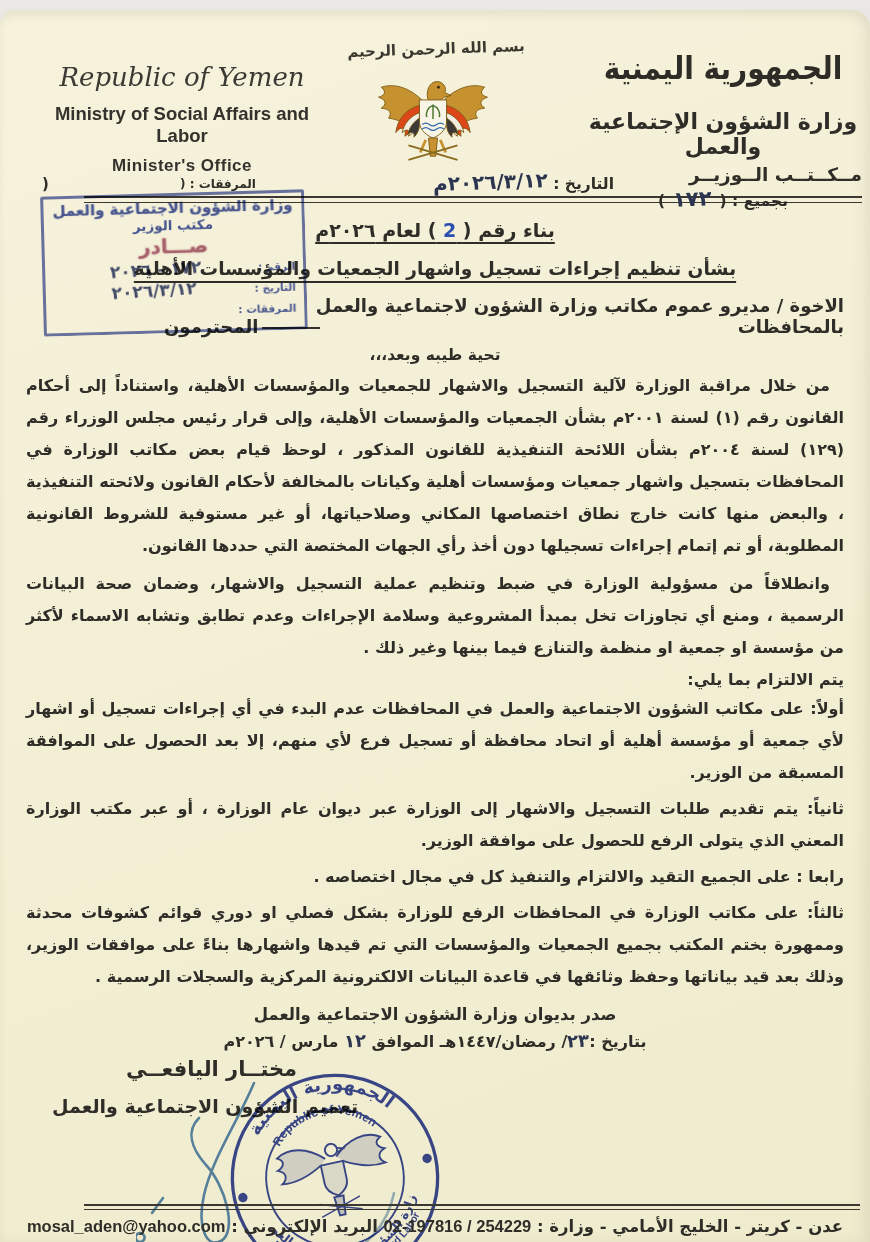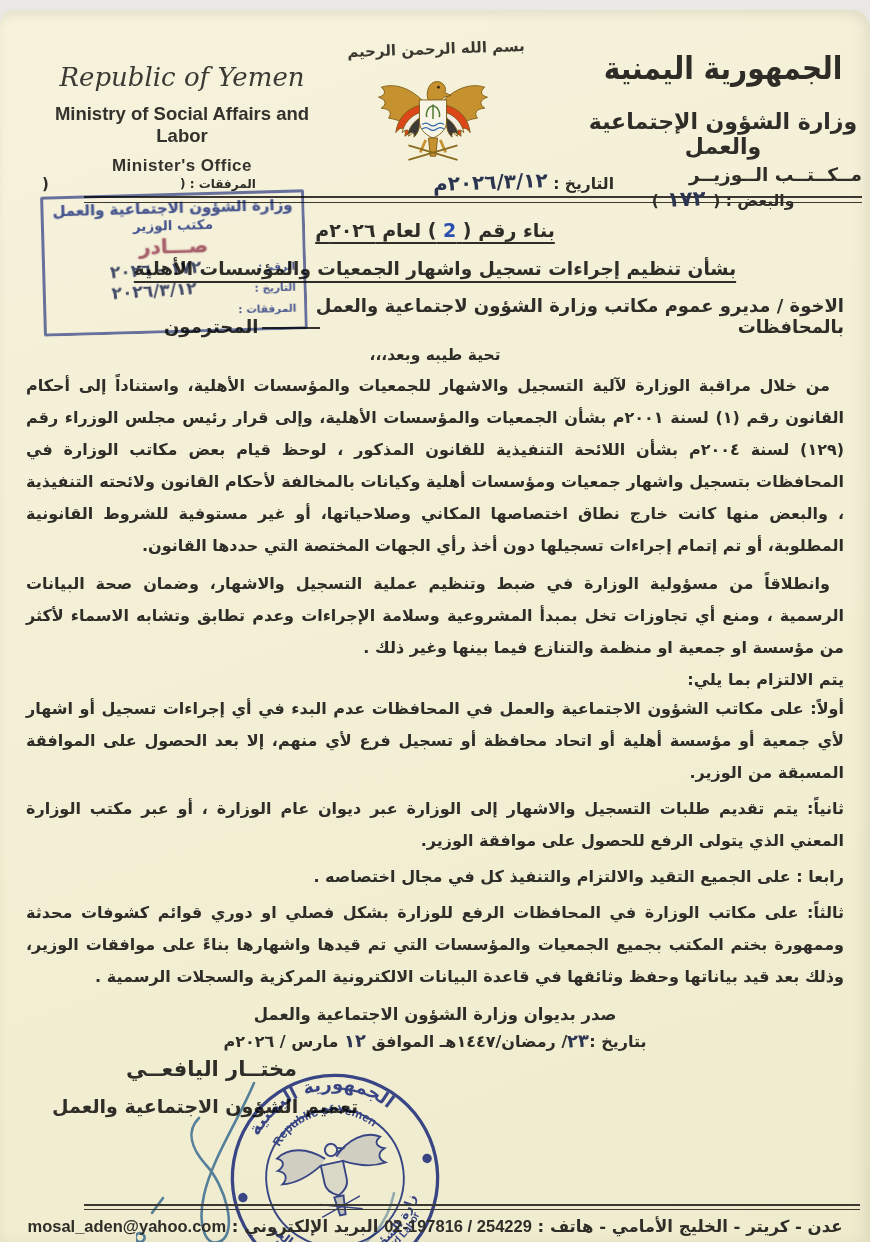--- a/index.html
+++ b/index.html
@@ -126,21 +126,21 @@
     <div class="hdr-date">
       <span class="lbl">التاريخ :</span>
       <span class="hand">١٢/‏٣/‏٢٠٢٦م</span>
     </div>
 
     <div class="ar-block">
       <div class="ar1">الجمهورية اليمنية</div>
       <div class="ar2">وزارة الشؤون الإجتماعية والعمل</div>
       <div class="ar3">مــكــتــب الــوزيــر</div>
       <div class="ar-num">
-        <span>والبعض : (</span><span class="hand wide">١٧٢</span><span>)</span>
+        <span>بجميع : (</span><span class="hand wide">١٧٢</span><span>)</span>
       </div>
     </div>
   </div>
 
   <div class="rule"></div>
 
   <div class="stamp">
     <div class="s1">وزارة الشؤون الاجتماعية والعمل</div>
     <div class="s2">مكتب الوزير</div>
     <div class="s3">صـــادر</div>
@@ -238,20 +238,20 @@
             <path d="M -22 38 L 22 24 M -22 24 L 22 38" stroke-width="1.6"></path>
           </g>
         </g>
       </svg>
     </div>
   </div>
 
   <div class="footer">
     <div class="f-rule"></div>
     <div class="f-text">
-      <span>عدن - كريتر - الخليج الأمامي - هاتف :</span>
+      <span>عدن - كريتر - الخليج الأمامي - وزارة :</span>
       <span class="ltr">02-197816 / 254229</span>
       <span>البريد الإلكتروني :</span>
       <span class="ltr">mosal_aden@yahoo.com</span>
     </div>
   </div>
 
 </div>
 
 </body></html>

